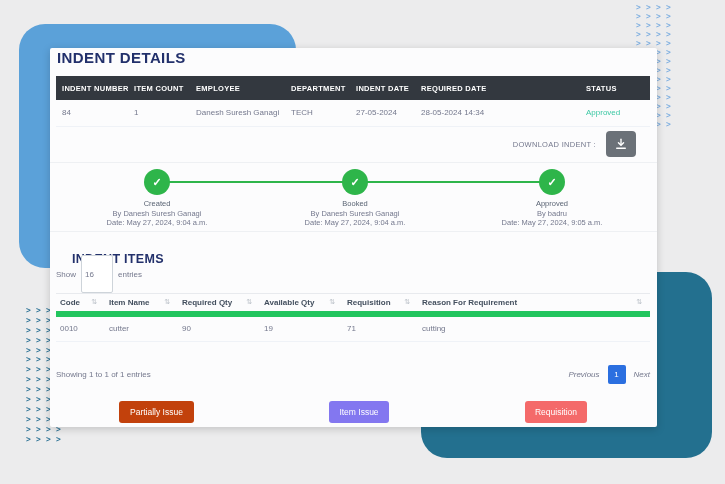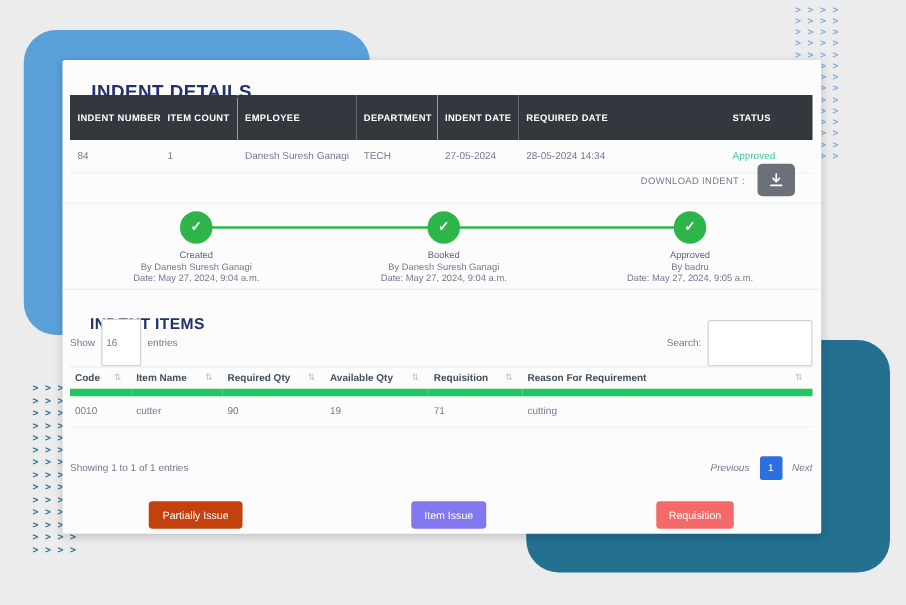--- a/index.html
+++ b/index.html
@@ -8,27 +8,27 @@
 
   
   .deco-blue{position:absolute;left:19px;top:24px;width:277px;height:244px;border-radius:26px;background:#5ba1d9;}
   .deco-teal{position:absolute;left:421px;top:272px;width:291px;height:186px;border-radius:26px;background:#23708f;}
   .chevrons{position:absolute;display:grid;grid-template-columns:repeat(4,10px);font-family:"DejaVu Sans Mono",monospace;font-weight:bold;font-size:8px;line-height:9px;}
   .chevrons.tr{left:636px;top:3px;grid-auto-rows:9px;color:#7fafe0;}
   .chevrons.bl{left:26px;top:306px;grid-auto-rows:9.9px;color:#2e7396;}
 
   
   .card{position:absolute;left:50px;top:48px;width:607px;height:379px;background:#fcfcfd;box-shadow:0 2px 8px rgba(0,0,0,.18);border-radius:2px;}
-  .card h1{position:absolute;left:7px;top:1px;margin:16px;font-size:15px;font-weight:bold;color:#22306b;letter-spacing:.4px;}
+  .card h1{position:absolute;left:7px;top:1px;margin:0;font-size:15px;font-weight:bold;color:#22306b;letter-spacing:.4px;}
   .card h2{position:absolute;left:6px;top:188px;margin:16px;font-size:12.5px;font-weight:bold;color:#22306b;letter-spacing:.3px;}
 
   
   table{border-collapse:collapse;table-layout:fixed;}
   .details{position:absolute;left:6px;top:28px;width:594px;}
-  .details thead tr{background:#33383f;height:36px;}
+  .details thead tr{background:#33383f;height:24px;}
   .details th{color:#fff;font-size:7.5px;font-weight:bold;text-align:left;padding:0 0 0 6px;letter-spacing:.3px;white-space:nowrap;overflow:hidden;}
   .details tbody tr{height:26px;border-bottom:1px solid #eff2f7;}
   .details td{font-size:8px;color:#74788d;padding:0 0 0 6px;white-space:nowrap;overflow:hidden;}
   .details td.status{color:#3cc8a4;}
 
   .download-row{position:absolute;left:6px;top:78px;width:594px;height:36px;display:flex;align-items:center;justify-content:flex-end;gap:10px;padding-right:0;box-sizing:border-box;}
   .dl-label{font-size:7.5px;color:#74788d;letter-spacing:.3px;}
   .dl-btn{width:30px;height:26px;background:#6b7178;border:none;border-radius:4px;margin-right:14px;display:flex;align-items:center;justify-content:center;cursor:pointer;padding:0;}
 
   
@@ -263,24 +263,20 @@
     </div>
 
     <h2 style="color: rgb(34, 48, 107);">INDENT ITEMS</h2>
 
     <div class="controls">
       <div class="left">
         <span>Show</span>
         <input class="show-input" value="16" style="">
         <span>entries</span>
       </div>
-      <div class="right">
-        <span>Search:</span>
-        <input class="search-input" value="" style="">
-      </div>
     </div>
 
     <table class="items">
       <colgroup>
           <col style="width:49px">
           <col style="width:73px">
           <col style="width:82px">
           <col style="width:83px">
           <col style="width:75px">
           <col style="width:232px">

